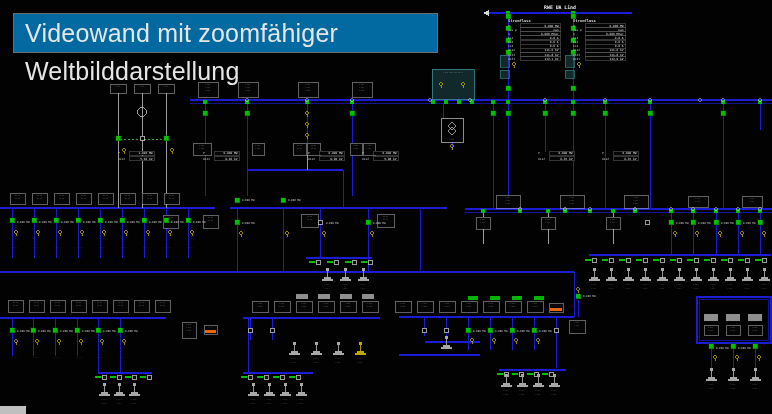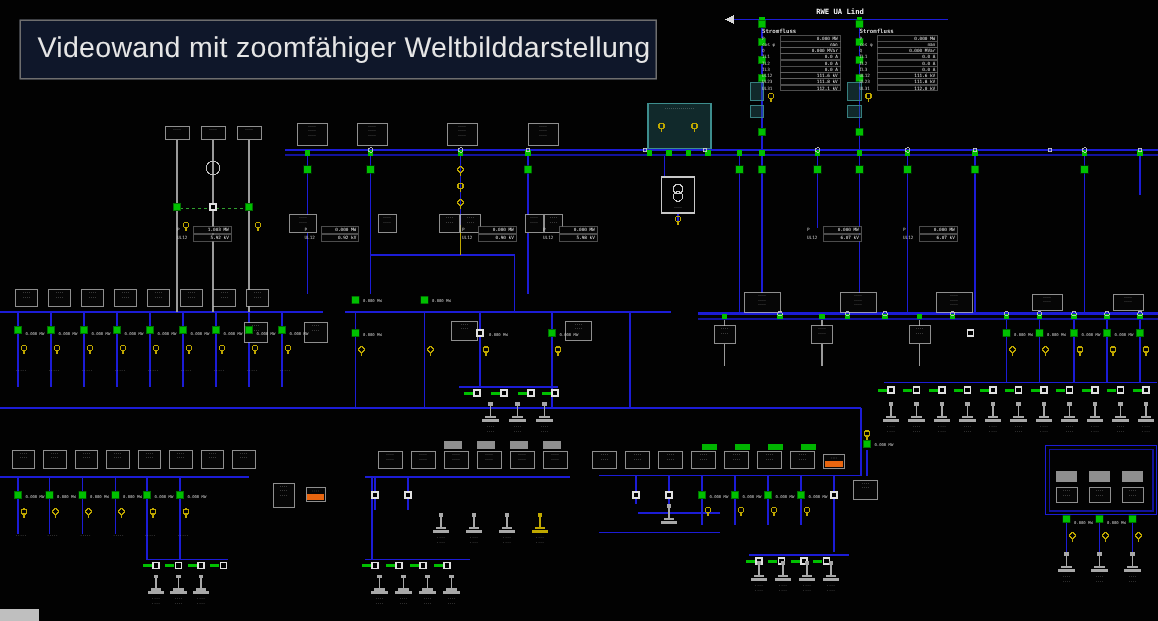--- a/index.html
+++ b/index.html
@@ -1,19 +1,19 @@
 <!DOCTYPE html>
 <html><head>
 <meta charset="utf-8">
 <style>
   html,body{margin:0;padding:0;background:#000;}
   #stage{position:relative;width:772px;height:414px;background:#020202;overflow:hidden;
          font-family:"Liberation Sans",sans-serif;}
-  #banner{position:absolute;left:13px;top:13px;width:412px;height:38px;background:#0f172a;
-          border:1px solid #6e6e6e;color:#e6e6e6;font-size:19px;line-height:38px;
+  #banner{position:absolute;left:13px;top:13px;width:412px;height:38px;background:#0369a1;
+          border:1px solid #6e6e6e;color:#e6e6e6;font-size:25px;line-height:38px;
           padding-left:11px;letter-spacing:.2px;z-index:5;}
   svg{position:absolute;left:0;top:0;}
   svg text{font-family:"DejaVu Sans Mono","Liberation Sans",monospace;}
 </style>
 </head>
 <body>
 <div id="stage">
 
 <div id="banner">
   <span>Videowand mit zoomfähiger Weltbilddarstellung</span>

